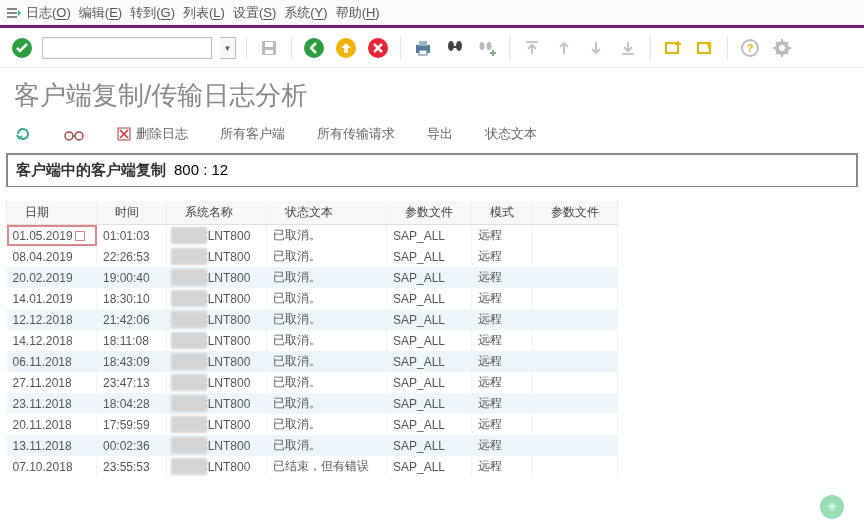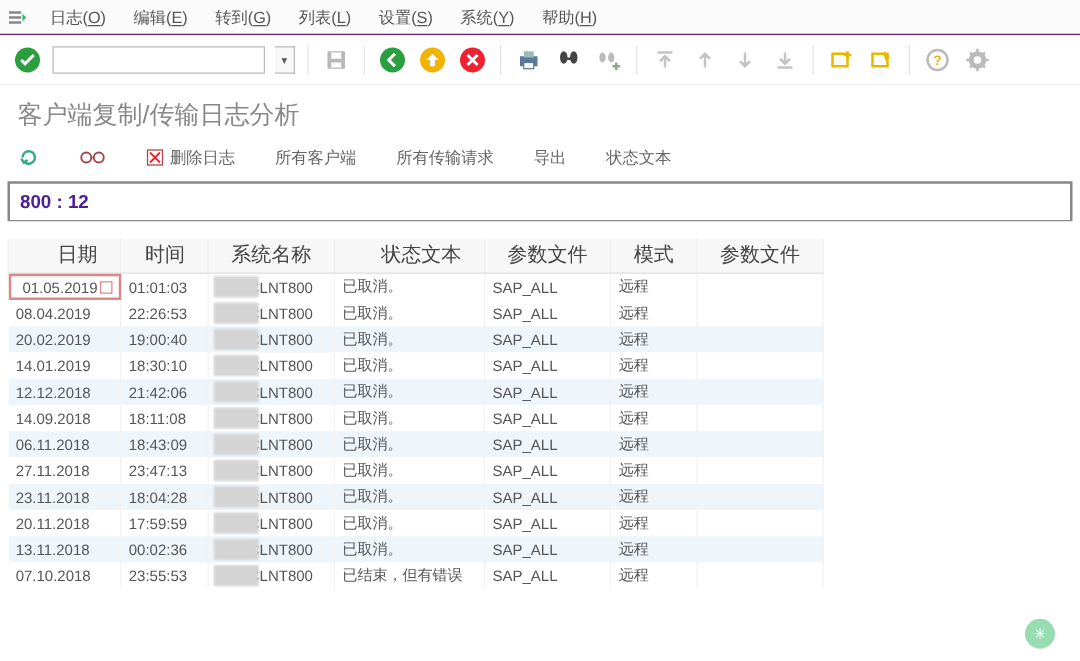--- a/index.html
+++ b/index.html
@@ -1,51 +1,51 @@
 <!DOCTYPE html>
 <html><head>
 <meta charset="utf-8">
 <style>
   * { box-sizing: border-box; margin: 0; padding: 0; font-family: "Microsoft YaHei", Arial, sans-serif; }
   body { background: #fff; width: 864px; height: 529px; overflow: hidden; font-size: 13px; color: #333; }
 
   
-  .menubar { display: flex; align-items: center; height: 28px; padding: 0 6px; background: #fbfbfb; border-bottom: 1px solid #701a75; gap: 14px; }
+  .menubar { display: flex; align-items: center; height: 28px; padding: 0 6px; background: #fbfbfb; border-bottom: 3px solid #701a75; }
   .menubar .sys-icon { width: 16px; height: 16px; display: flex; align-items: center; justify-content: center; color: #2b6; }
   .menubar .menu-item { color: #555; cursor: default; padding: 2px 4px; }
   .menubar .menu-item u { text-decoration: underline; text-underline-offset: 2px; }
 
   
   .toolbar { display: flex; align-items: center; height: 40px; padding: 4px 10px; gap: 8px; background: #fff; border-bottom: 1px solid #eee; }
   .toolbar .btn { width: 24px; height: 24px; display: flex; align-items: center; justify-content: center; border-radius: 3px; cursor: pointer; }
   .toolbar .sep { width: 1px; height: 24px; background: #e5e5e5; margin: 0 2px; }
   .toolbar input.cmd { width: 170px; height: 22px; border: 1px solid #bbb; padding: 0 4px; font-size: 12px; }
   .toolbar .dd { width: 16px; height: 22px; border: 1px solid #bbb; border-left: none; display: flex; align-items: center; justify-content: center; color: #555; font-size: 9px; background: #f8f8f8; }
 
   
-  .page-title { font-size: 20px; color: #888; padding: 10px 14px 8px; }
-
-  
-  .subtoolbar { display: flex; align-items: flex-start; gap: 32px; padding: 4px 14px 10px; }
+  .page-title { font-size: 26px; color: #888; padding: 10px 14px 8px; }
+
+  
+  .subtoolbar { display: flex; align-items: flex-end; gap: 32px; padding: 4px 14px 10px; }
   .subtoolbar .sbtn { display: flex; align-items: center; gap: 4px; color: #666; cursor: pointer; }
 
   
   .section-head { border: 2px solid #888; border-bottom: 1px solid #888; margin: 0 6px; padding: 6px 8px; font-size: 15px; font-weight: bold; display: flex; align-items: baseline; gap: 8px; }
-  .section-head .dim { font-weight: bold; color: #4c1d95; }
+  .section-head .dim { font-weight: normal; color: #000000; }
 
   
   .tbl-wrap { margin: 14px 6px 0; }
   table { border-collapse: collapse; width: auto; }
-  th { text-align: right; font-weight: normal; color: #444; background: #f7f7f7; border-bottom: 1px solid #e0e0e0; border-right: 1px solid #eee; padding: 3px 18px; font-size: 16px; white-space: nowrap; }
+  th { text-align: left; font-weight: normal; color: #444; background: #f7f7f7; border-bottom: 1px solid #e0e0e0; border-right: 1px solid #eee; padding: 3px 18px; font-size: 12px; white-space: nowrap; }
   th:first-child { border-left: 1px solid #eee; }
   td { padding: 2px 6px; font-size: 12px; color: #555; border-right: 1px solid #f2f2f2; white-space: nowrap; }
   tbody tr:nth-child(odd) td { background: #eef5fb; }
   tbody tr:nth-child(even) td { background: #fff; }
   tbody tr.sel td { background: #fff !important; }
-  tbody tr.sel td:first-child { outline: 2px solid #d88; outline-offset: -2px; text-align: right; }
+  tbody tr.sel td:first-child { outline: 2px solid #d88; outline-offset: -2px; }
   td.blur { position: relative; }
   td.blur::before { content: ""; position: absolute; left: 4px; top: 2px; bottom: 2px; width: 36px; background: #d4d4d4; border-radius: 1px; filter: blur(1px);}
   td.blur span { margin-left: 26px; }
   .dh { display:inline-flex; width:10px; height:10px; border:1px solid #d88; vertical-align:middle; margin-left:2px; }
 
   
   .watermark { position: absolute; right: 20px; bottom: 10px; display: flex; align-items: center; gap: 10px; opacity: .5; color: #888; font-size: 13px; }
   .wm-icon { width: 24px; height: 24px; border-radius: 50%; background: conic-gradient(#3b6, #3b6); display:flex; align-items:center; justify-content:center; color:#fff; font-size:12px;}
 </style>
 </head>
@@ -200,20 +200,21 @@
       </svg>
       <span>删除日志</span>
     </span>
   <span class="sbtn">所有客户端</span>
   <span class="sbtn">所有传输请求</span>
   <span class="sbtn">导出</span>
   <span class="sbtn">状态文本</span>
 </div>
 
 <div class="section-head">
+  <span>客户端中的客户端复制</span>
   <span class="dim">800  :  12</span>
 </div>
 
 <div class="tbl-wrap">
 <table>
   <thead>
     <tr>
       <th style="width:90px">日期</th>
       <th style="width:70px">时间</th>
       <th style="width:100px">系统名称</th>
@@ -263,21 +264,21 @@
         <tr>
           <td>12.12.2018</td>
           <td>21:42:06</td>
           <td class="blur"><span>CLNT800</span></td>
           <td>已取消。</td>
           <td>SAP_ALL</td>
           <td>远程</td>
           <td></td>
         </tr>
         <tr>
-          <td>14.09.2018</td>
+          <td>14.12.2018</td>
           <td>18:11:08</td>
           <td class="blur"><span>CLNT800</span></td>
           <td>已取消。</td>
           <td>SAP_ALL</td>
           <td>远程</td>
           <td></td>
         </tr>
         <tr>
           <td>06.11.2018</td>
           <td>18:43:09</td>

